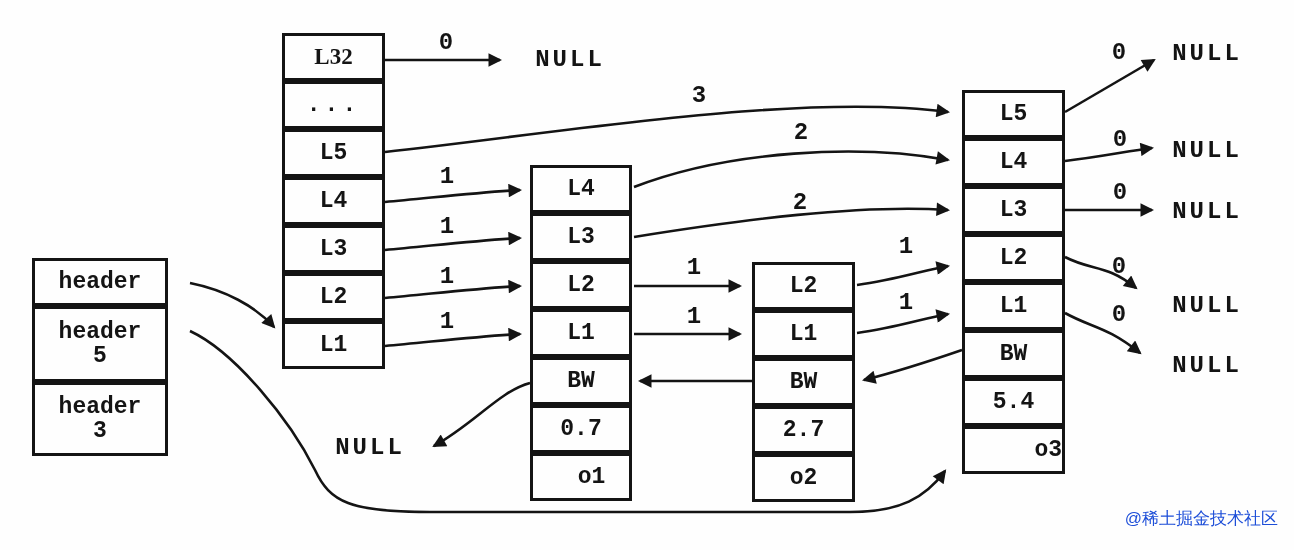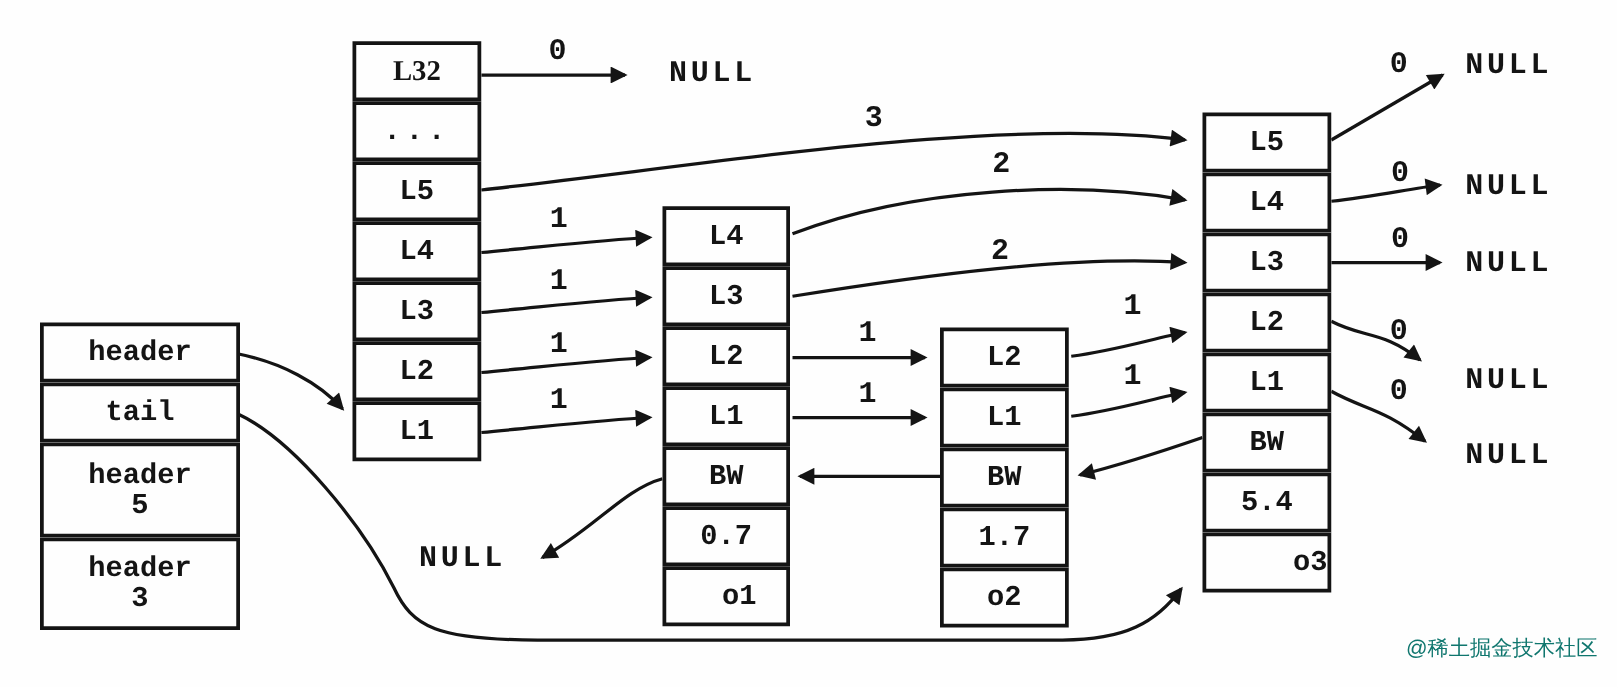--- a/index.html
+++ b/index.html
@@ -15,21 +15,21 @@
   }
   .lbl{
     position:absolute;transform:translate(-50%,-50%);
     font-weight:bold;color:#141414;font-size:24px;white-space:nowrap;
   }
   .null{font-size:24px;letter-spacing:3px;}
   .dots{letter-spacing:4px;}
   svg.overlay{position:absolute;left:0;top:0;}
   svg.overlay path{fill:none;stroke:#141414;stroke-width:2.6px;}
   .watermark{
-    position:absolute;right:16px;top:507px;color:#0f766e;font-size:17px;
+    position:absolute;right:16px;top:507px;color:#1d4ed8;font-size:17px;
     font-family:"Liberation Sans","DejaVu Sans",sans-serif;font-weight:normal;margin-left:29px;
   }
 </style>
 </head>
 <body>
 
 <div class="stage">
 
   <svg class="overlay" width="1294" height="550" viewBox="0 0 1294 550">
     <defs>
@@ -54,26 +54,23 @@
     <path marker-end="url(#ah)" d="M1065,210 H1152"></path>
     <path marker-end="url(#ah)" d="M1065,257 C1092,271 1106,264 1136,288"></path>
     <path marker-end="url(#ah)" d="M1065,313 C1092,328 1106,326 1140,353"></path>
     <path marker-end="url(#ah)" d="M190,283 C225,290 255,306 274,327"></path>
     <path marker-end="url(#ah)" d="M190,331 C235,352 290,420 315,470 C330,502 350,512 430,512 H850 C900,512 925,498 945,471"></path>
     <path marker-end="url(#ah)" d="M962,350 C930,361 900,371 864,380"></path>
     <path marker-end="url(#ah)" d="M752,381 H640"></path>
     <path marker-end="url(#ah)" d="M530,383 C500,391 475,423 434,446"></path>
   </svg>
 
-  <div class="col" style="left:32px;top:258px;width:160px;">
+  <div class="col" style="left:32px;top:258px;width:136px;">
     <div class="cell" style="height:48px;">
       <span>header</span>
-    </div>
-    <div class="cell" style="height:48px;">
-      <span>tail</span>
     </div>
     <div class="cell" style="height:76px;">
       <span>header</span>
       <span>5</span>
     </div>
     <div class="cell" style="height:74px;">
       <span>header</span>
       <span>3</span>
     </div>
   </div>
@@ -130,21 +127,21 @@
     <div class="cell" style="height:48px;">
         <span>L2</span>
       </div>
     <div class="cell" style="height:48px;">
         <span>L1</span>
       </div>
     <div class="cell" style="height:48px;">
         <span>BW</span>
       </div>
     <div class="cell" style="height:48px;">
-        <span>1.7</span>
+        <span>2.7</span>
       </div>
     <div class="cell" style="height:48px;">
         <span>o2</span>
       </div>
   </div>
 
   <div class="col" style="left:962px;top:90px;width:103px;">
     <div class="cell" style="height:48px;">
         <span>L5</span>
       </div>

